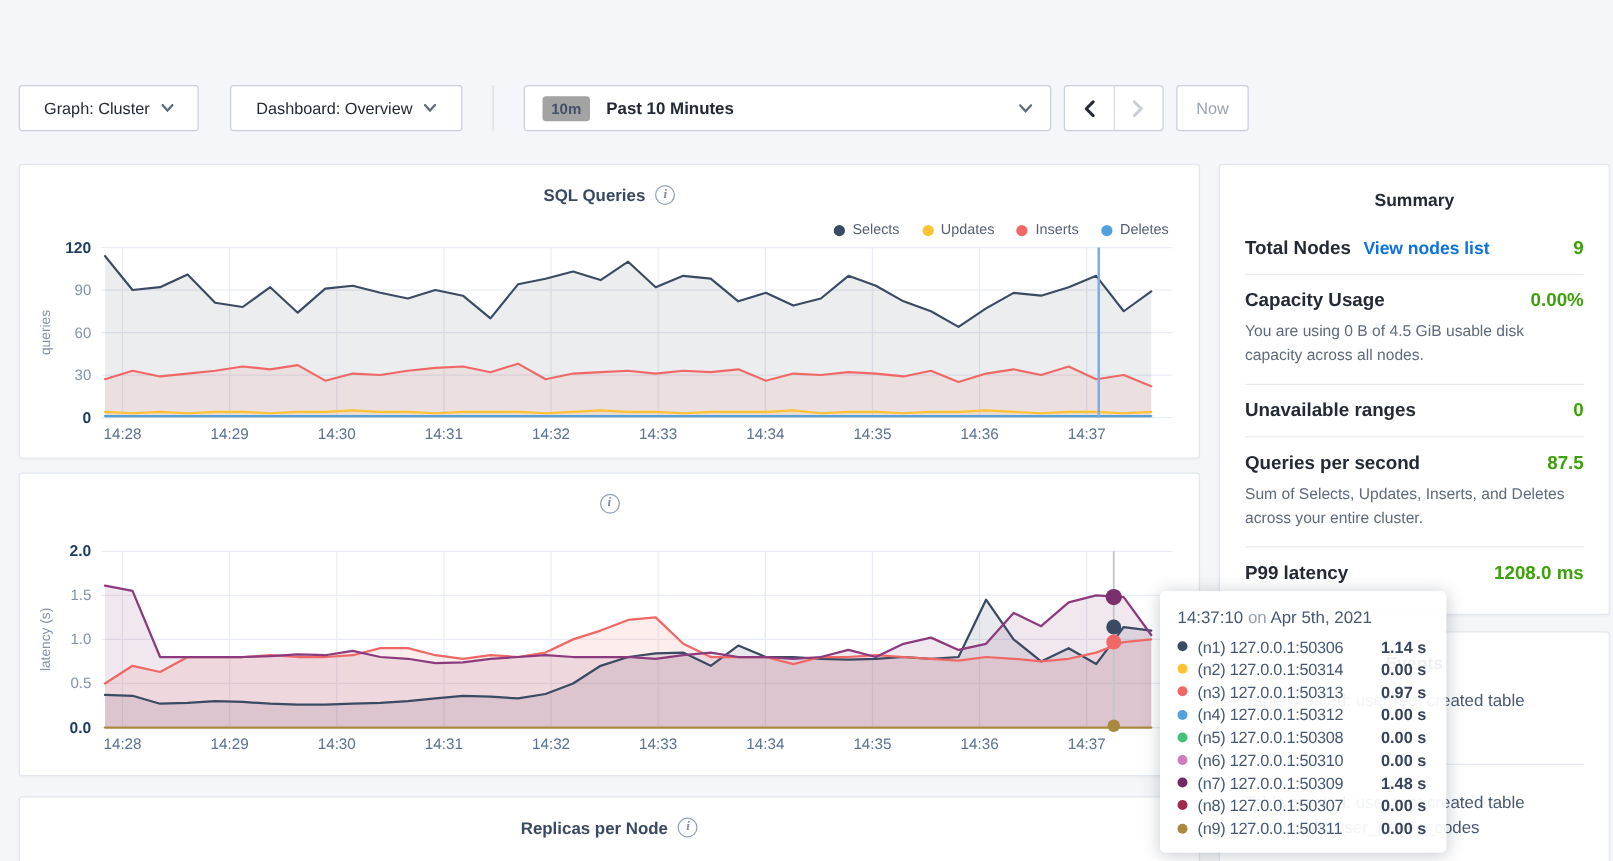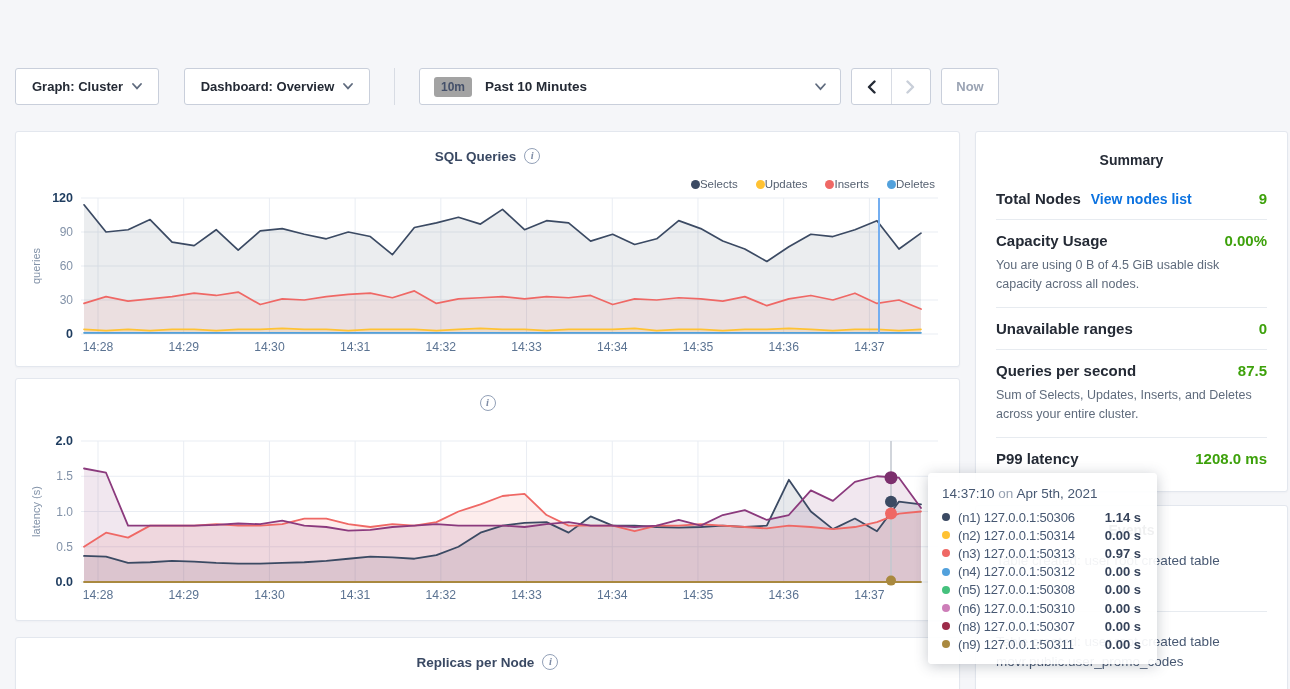--- a/index.html
+++ b/index.html
@@ -5,21 +5,21 @@
   *{margin:0;padding:0;box-sizing:border-box}
   html,body{width:1290px;height:689px;overflow:hidden}
   body{font-family:"Liberation Sans","DejaVu Sans",sans-serif;background:#f5f6f9;color:#242a35}
   .page{position:relative;width:1290px;height:689px;background:#f5f6f9;overflow:hidden}
 
   
   .page-title{position:absolute;left:15px;top:13px;font-size:21px;font-weight:600;color:#20262e}
 
   
   .btn{position:absolute;top:68px;height:37px;background:#fff;border:1px solid #c9cfdb;border-radius:3px;
-       display:flex;align-items:center;justify-content:center;gap:9px;font-size:13px;font-weight:700;color:#242a35;cursor:pointer}
+       display:flex;align-items:center;justify-content:center;gap:9px;font-size:13px;font-weight:400;color:#242a35;cursor:pointer}
   .btn-graph{left:15px;width:144px}
   .btn-dash{left:184px;width:186px}
   .vdiv{position:absolute;left:394px;top:68px;width:1px;height:37px;background:#d8dce4}
   .timesel{position:absolute;left:419px;top:68px;width:422px;height:37px;background:#fff;border:1px solid #c9cfdb;border-radius:3px;
        display:flex;align-items:center;padding:0 14px;cursor:pointer}
   .time-badge{background:#a3a3a3;color:#44506a;font-size:12px;font-weight:700;padding:3px 7px;border-radius:3px;margin-right:13px}
   .time-label{font-size:13.5px;font-weight:700;color:#242a35}
   .timesel .chev{margin-left:auto}
   .pn-group{position:absolute;left:851px;top:68px;width:80px;height:37px;background:#fff;border:1px solid #c9cfdb;border-radius:3px;display:flex}
   .pn-group button{flex:1;background:none;border:none;display:flex;align-items:center;justify-content:center;cursor:pointer}
@@ -32,21 +32,21 @@
   .panel-lat{left:15px;top:378px;width:945px;height:243px}
   .panel-rep{left:15px;top:637px;width:945px;height:80px}
   .panel-sum{left:975px;top:131px;width:313px;height:361px}
   .panel-ev{left:975px;top:505px;width:313px;height:210px}
 
   .chart-title{position:absolute;top:16px;left:0;width:100%;display:flex;align-items:center;justify-content:center;gap:8px;
       font-size:13.5px;font-weight:700;color:#3a4963}
   .info-i{width:16px;height:16px;border:1px solid #93a1b8;border-radius:50%;color:#7e8ca5;font-size:10.5px;line-height:14px;
       text-align:center;font-family:"Liberation Serif",serif;font-style:italic;font-weight:700;cursor:pointer;flex:none}
   .legend{position:absolute;top:46px;right:24px;display:flex;gap:18px;align-items:center}
-  .leg-item{display:flex;align-items:center;font-size:11.5px;color:#566171;cursor:pointer}
+  .leg-item{display:flex;align-items:center;gap:6px;font-size:11.5px;color:#566171;cursor:pointer}
   .leg-dot{width:9px;height:9px;border-radius:50%;flex:none}
   svg.chart{position:absolute;left:0;top:0}
 
   
   .sum-title{padding:20px 0 10px;text-align:center;font-size:14px;font-weight:700;color:#242a35}
   .sum-sec{margin:0 20px;padding:12px 0}
   .sum-sec + .sum-sec{border-top:1px solid #e7ebf0}
   .sum-row{display:flex;align-items:baseline}
   .sum-label{font-weight:700;font-size:15px;color:#242a35}
   .sum-link{font-weight:700;font-size:14px;color:#0b72e0;margin-left:10px;cursor:pointer;text-decoration:none}
@@ -316,20 +316,25 @@
           <span class="tt-dot" style="background: rgb(69, 193, 125);"></span>
           <span class="tt-label">(n5) 127.0.0.1:50308</span>
           <span class="tt-val">0.00 s</span>
         </div>
         <div class="tt-row">
           <span class="tt-dot" style="background: rgb(205, 126, 184);"></span>
           <span class="tt-label">(n6) 127.0.0.1:50310</span>
           <span class="tt-val">0.00 s</span>
         </div>
         <div class="tt-row">
+          <span class="tt-dot" style="background: rgb(110, 42, 100);"></span>
+          <span class="tt-label">(n7) 127.0.0.1:50309</span>
+          <span class="tt-val">1.48 s</span>
+        </div>
+        <div class="tt-row">
           <span class="tt-dot" style="background: rgb(156, 43, 73);"></span>
           <span class="tt-label">(n8) 127.0.0.1:50307</span>
           <span class="tt-val">0.00 s</span>
         </div>
         <div class="tt-row">
           <span class="tt-dot" style="background: rgb(169, 137, 63);"></span>
           <span class="tt-label">(n9) 127.0.0.1:50311</span>
           <span class="tt-val">0.00 s</span>
         </div>
       </div>

